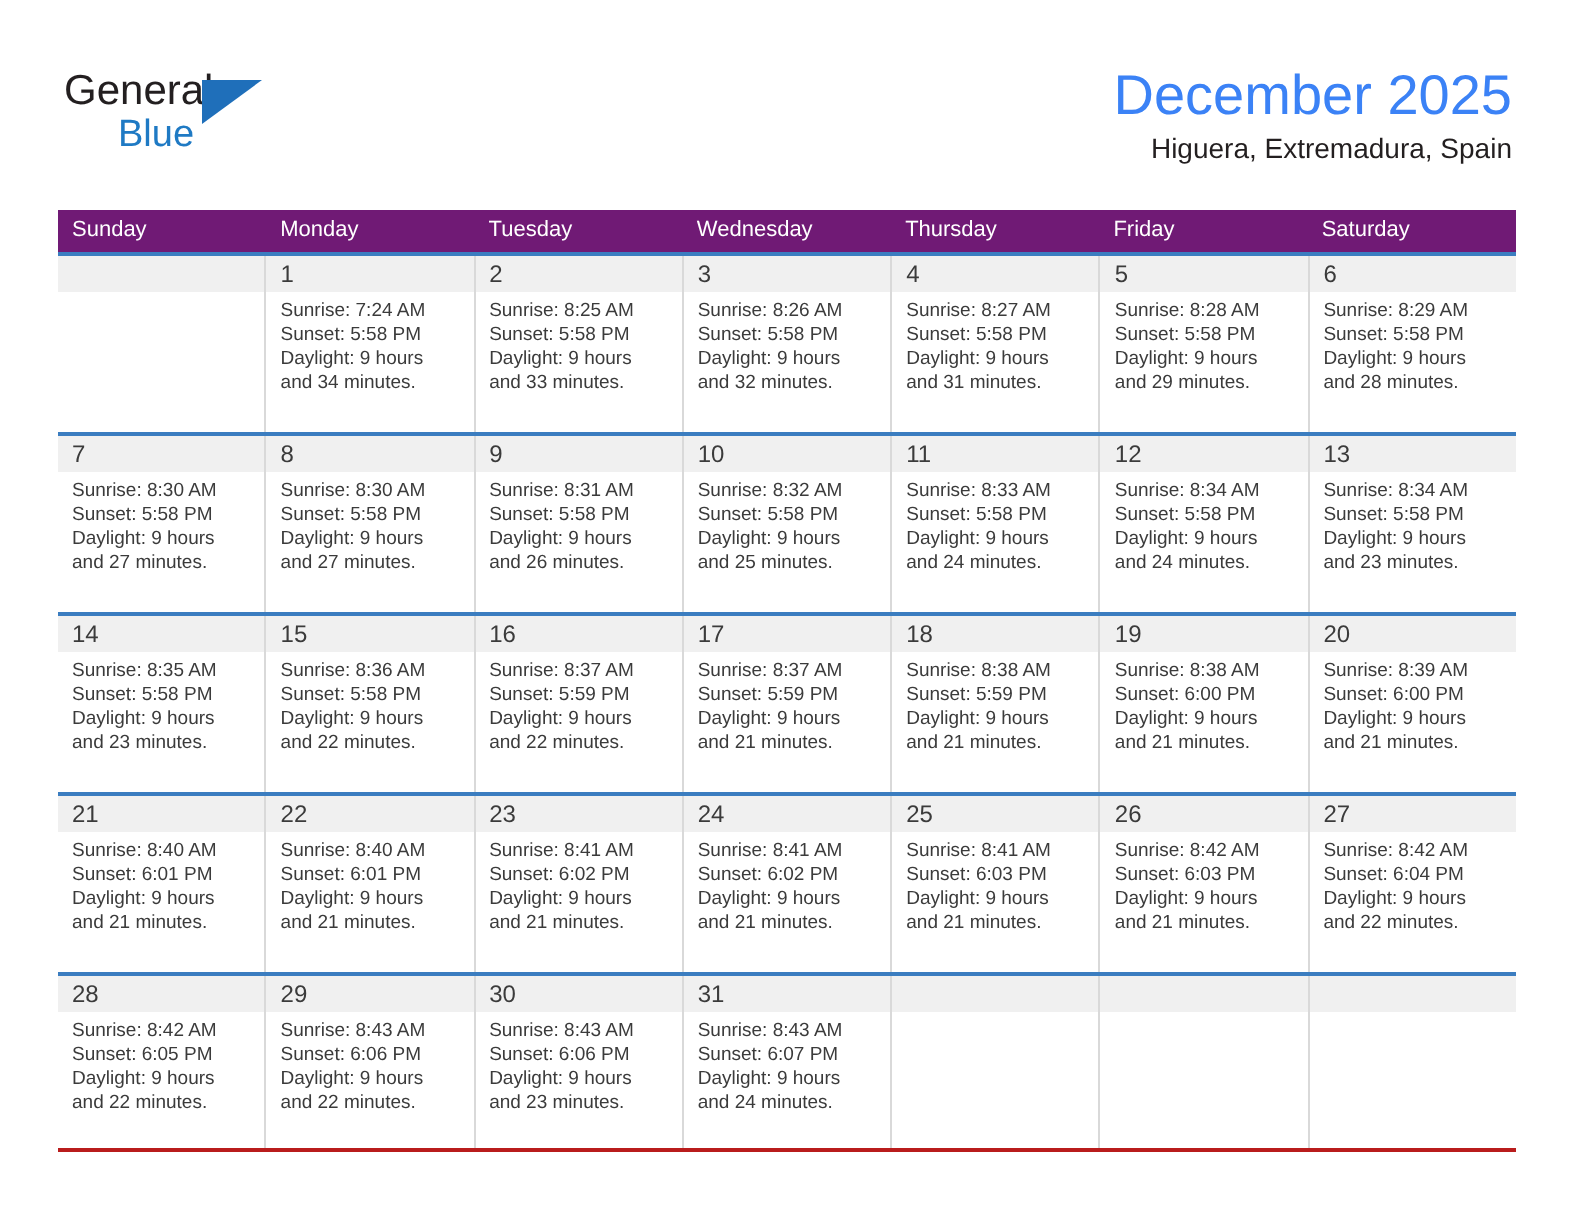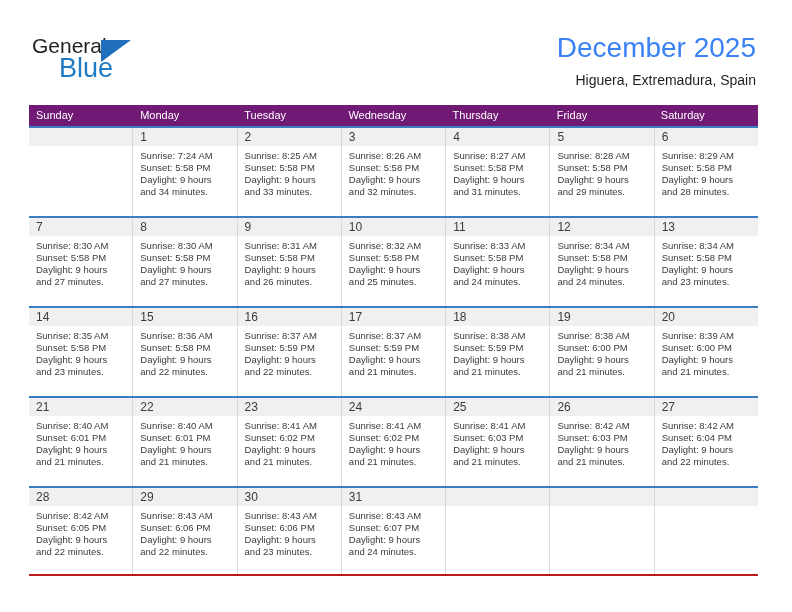--- a/index.html
+++ b/index.html
@@ -37,21 +37,21 @@
     position: absolute;
     left: 0; top: 0;
     font-size: 21px;
     color: #231f20;
     letter-spacing: 0px;
     line-height: 26px;
   }
   .logo-blue {
     position: absolute;
     left: 27px; top: 22px;
-    font-size: 27px;
+    font-size: 19px;
     color: #1f7ac4;
     line-height: 26px;
   }
   .logo-triangle {
     position: absolute;
     left: 69px;
     top: 7px;
     width: 0; height: 0;
     border-left: 30px solid #1f6fba;
     border-bottom: 22px solid transparent;
@@ -61,21 +61,21 @@
     right: 36px;
     top: 32px;
     font-size: 28px;
     color: #3b82f6;
     text-align: right;
     white-space: nowrap;
   }
   .subtitle {
     position: absolute;
     right: 36px;
-    top: 72px;
+    top: 66px;
     font-size: 14px;
     color: #231f20;
     text-align: right;
     white-space: nowrap;
   }
 
   
   .calendar {
     position: absolute;
     left: 29px;

